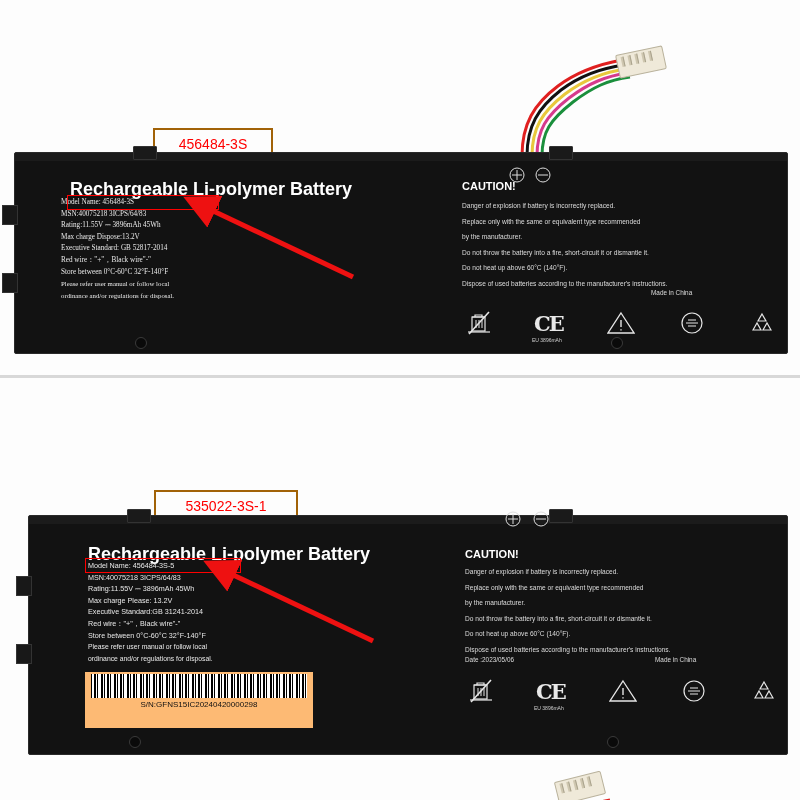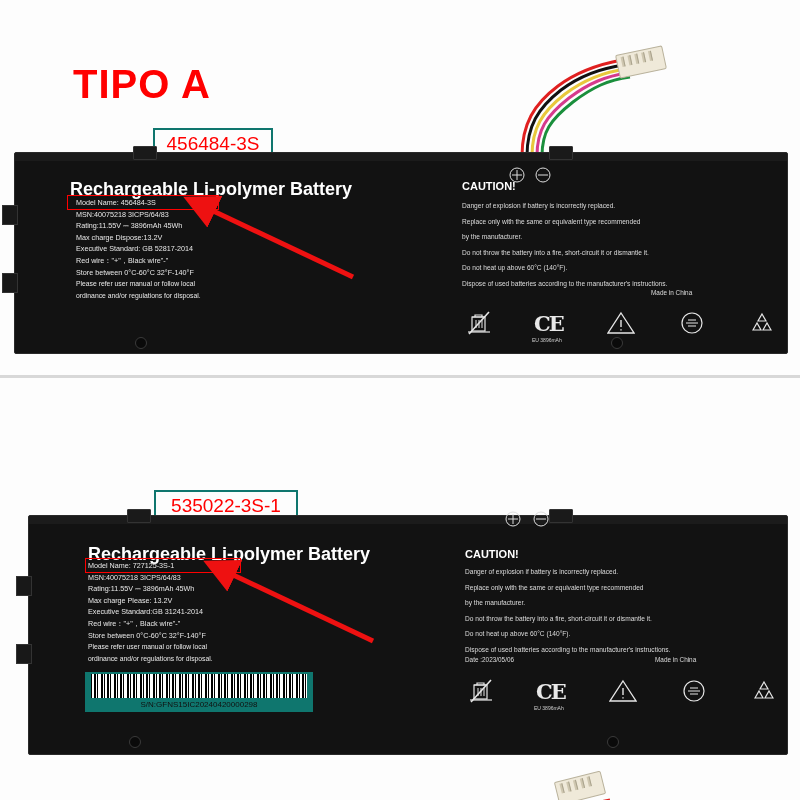--- a/index.html
+++ b/index.html
@@ -9,39 +9,39 @@
   .panel{position:absolute;left:0;width:800px;background:#fdfdfd;}
   .panel-a{top:0;height:375px;}
   .panel-b{top:378px;height:422px;}
   .divider{position:absolute;left:0;top:375px;width:800px;height:3px;background:#d8d8d8;}
 
   .tipo{position:absolute;color:#ff0000;font-weight:bold;letter-spacing:1px;}
   .tipo-a{left:73px;top:62px;font-size:40px;}
   .tipo-b{left:53px;top:425px;font-size:40px;}
   .check{font-size:34px;vertical-align:2px;margin-left:8px;}
 
-  .codebox{position:absolute;border:2px solid #0f766e;color:#ff0000;font-size:19px;
+  .codebox{position:absolute;border:2px solid #a16207;color:#ff0000;font-size:14px;
            display:flex;align-items:center;justify-content:center;background:transparent;}
   .codebox-a{left:153px;top:128px;width:116px;height:28px;}
 
   
   .battery{position:absolute;background:#121212;border:1px solid #2a2a2a;border-radius:2px;}
   .bat-a{left:14px;top:152px;width:772px;height:200px;}
 
   .bat-top-strip{position:absolute;left:0;top:0;width:100%;height:8px;background:#1b1b1b;}
   .tab{position:absolute;background:#1a1a1a;border:1px solid #333;border-radius:1px;}
   .screwhole{position:absolute;width:10px;height:10px;border-radius:50%;background:#0a0a0a;border:1px solid #3a3a3a;}
 
   .lside{position:absolute;background:#181818;border:1px solid #333;}
 
   .title{position:absolute;color:#ffffff;font-size:18px;font-weight:bold;white-space:nowrap;}
   .title-a{left:70px;top:179px;}
 
   .specs{position:absolute;color:#e8e8e8;font-size:7.2px;line-height:11.6px;white-space:nowrap;}
-  .specs-a{left:76px;top:197px;}
+  .specs-a{left:61px;top:197px;font-family:Liberation Serif, serif;}
   .specs .row{height:11.6px;}
   .specs .small{font-size:6.8px;}
 
   .modelbox{position:absolute;border:1.5px solid #ff0000;}
   .modelbox-a{left:67px;top:195px;width:150px;height:13px;}
 
   .caution{position:absolute;color:#ffffff;font-weight:bold;font-size:11px;}
   .caution-a{left:462px;top:180px;}
 
   .cautiontext{position:absolute;color:#dcdcdc;font-size:6.6px;line-height:15.5px;white-space:nowrap;}
@@ -57,41 +57,38 @@
   .sym{position:relative;color:#e6e6e6;}
   .sym svg{display:block;}
   .ce{font-size:21px;font-weight:bold;letter-spacing:-2px;color:#e8e8e8;font-family:"DejaVu Serif",serif;}
   .mah{position:absolute;left:-2px;top:26px;font-size:5px;color:#cfcfcf;white-space:nowrap;}
 
   
   .arrow{position:absolute;}
   .arrow svg{display:block;}
 
   
-  .barcode{position:absolute;left:85px;top:672px;width:228px;height:40px;background:#0f766e;
+  .barcode{position:absolute;left:85px;top:672px;width:228px;height:56px;background:#fdba74;
            display:flex;flex-direction:column;align-items:center;justify-content:flex-start;padding-top:2px;box-sizing:border-box;}
   .bars{width:216px;height:24px;
         background:repeating-linear-gradient(to right,#000 0 1px,#fff 1px 3px,#000 3px 5px,#fff 5px 6px,#000 6px 7px,#fff 7px 10px,#000 10px 12px,#fff 12px 13px);}
   .sn{font-size:8px;color:#111;margin-top:2px;font-family:"Liberation Sans",sans-serif;}
 
   
   .wire{position:absolute;}
   .conn{position:absolute;background:#efe9d9;border:1px solid #b9b29c;border-radius:2px;}
   .conn .pin{position:absolute;top:2px;width:2px;height:10px;background:#cfc7b0;border-right:1px solid #a9a28c;}
 </style>
 </head>
 <body>
 
 <div class="page">
 
   <div class="panel panel-a">
 
-    <div class="tipo tipo-a">
-      <span>TIPO A</span>
-    </div>
 
     <div class="codebox codebox-a">
       <span>456484-3S</span>
     </div>
 
     <div class="wire" style="left:500px;top:38px;">
       <svg width="160" height="120" viewBox="0 0 160 120">
         <path d="M22 118 C22 86, 34 66, 58 48 C78 33, 100 26, 122 22" stroke="#e02020" stroke-width="3" fill="none"></path>
         <path d="M27 118 C27 88, 38 70, 61 52 C81 37, 102 30, 124 27" stroke="#111" stroke-width="3" fill="none"></path>
         <path d="M32 118 C32 90, 42 74, 65 56 C85 41, 104 34, 126 31" stroke="#e8c83c" stroke-width="3" fill="none"></path>
@@ -235,21 +232,21 @@
       <div class="tab" style="left:520px;top:-7px;width:22px;height:12px;"></div>
       <div class="screwhole" style="left:100px;top:220px;"></div>
       <div class="screwhole" style="left:578px;top:220px;"></div>
       <div class="lside" style="left:-13px;top:60px;width:14px;height:18px;"></div>
       <div class="lside" style="left:-13px;top:128px;width:14px;height:18px;"></div>
     </div>
 
     <div class="title" style="left:88px;top:166px;">Rechargeable Li-polymer Battery</div>
 
     <div class="specs" style="left:88px;top:182px;">
-      <div class="row">Model Name:  727125-3S-1</div>
+      <div class="row">Model Name:  456484-3S-5</div>
       <div class="row">MSN:40075218        3ICPS/64/83</div>
       <div class="row">Rating:11.55V ⎓ 3896mAh 45Wh</div>
       <div class="row">Max charge Please: 13.2V</div>
       <div class="row">Executive Standard:GB 31241-2014</div>
       <div class="row">Red wire："+"，Black wire"-"</div>
       <div class="row">Store between 0°C-60°C 32°F-140°F</div>
       <div class="row small">Please refer user manual or follow local</div>
       <div class="row small">ordinance and/or regulations for disposal.</div>
     </div>
     <div class="modelbox" style="left:85px;top:180px;width:154px;height:13px;"></div>

